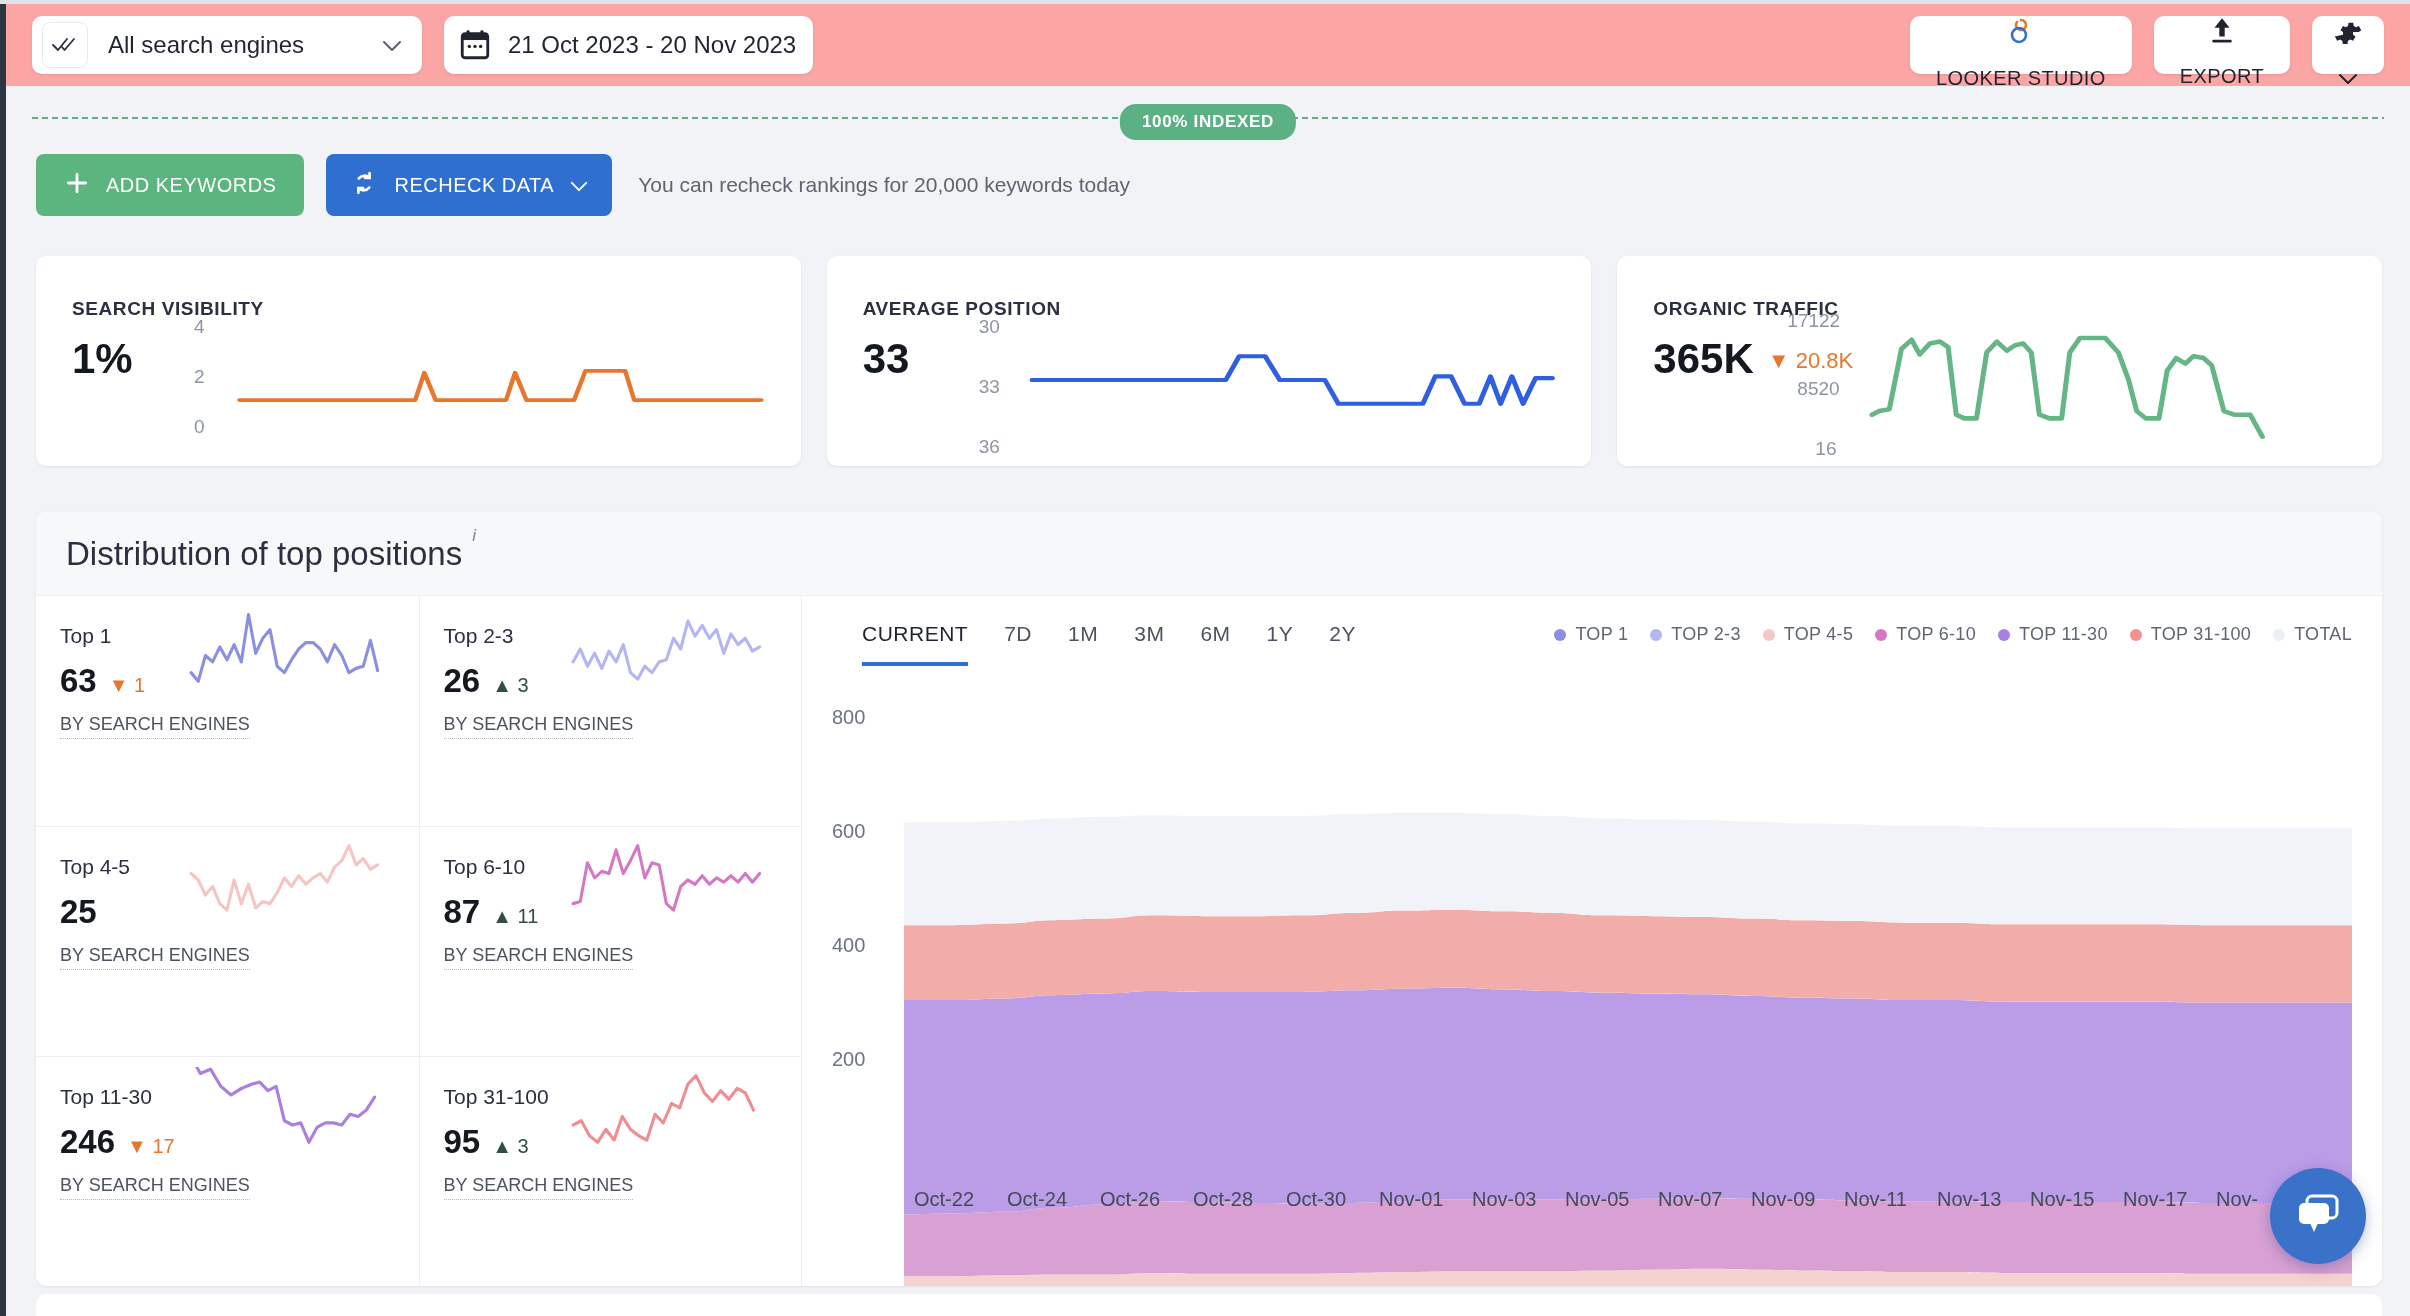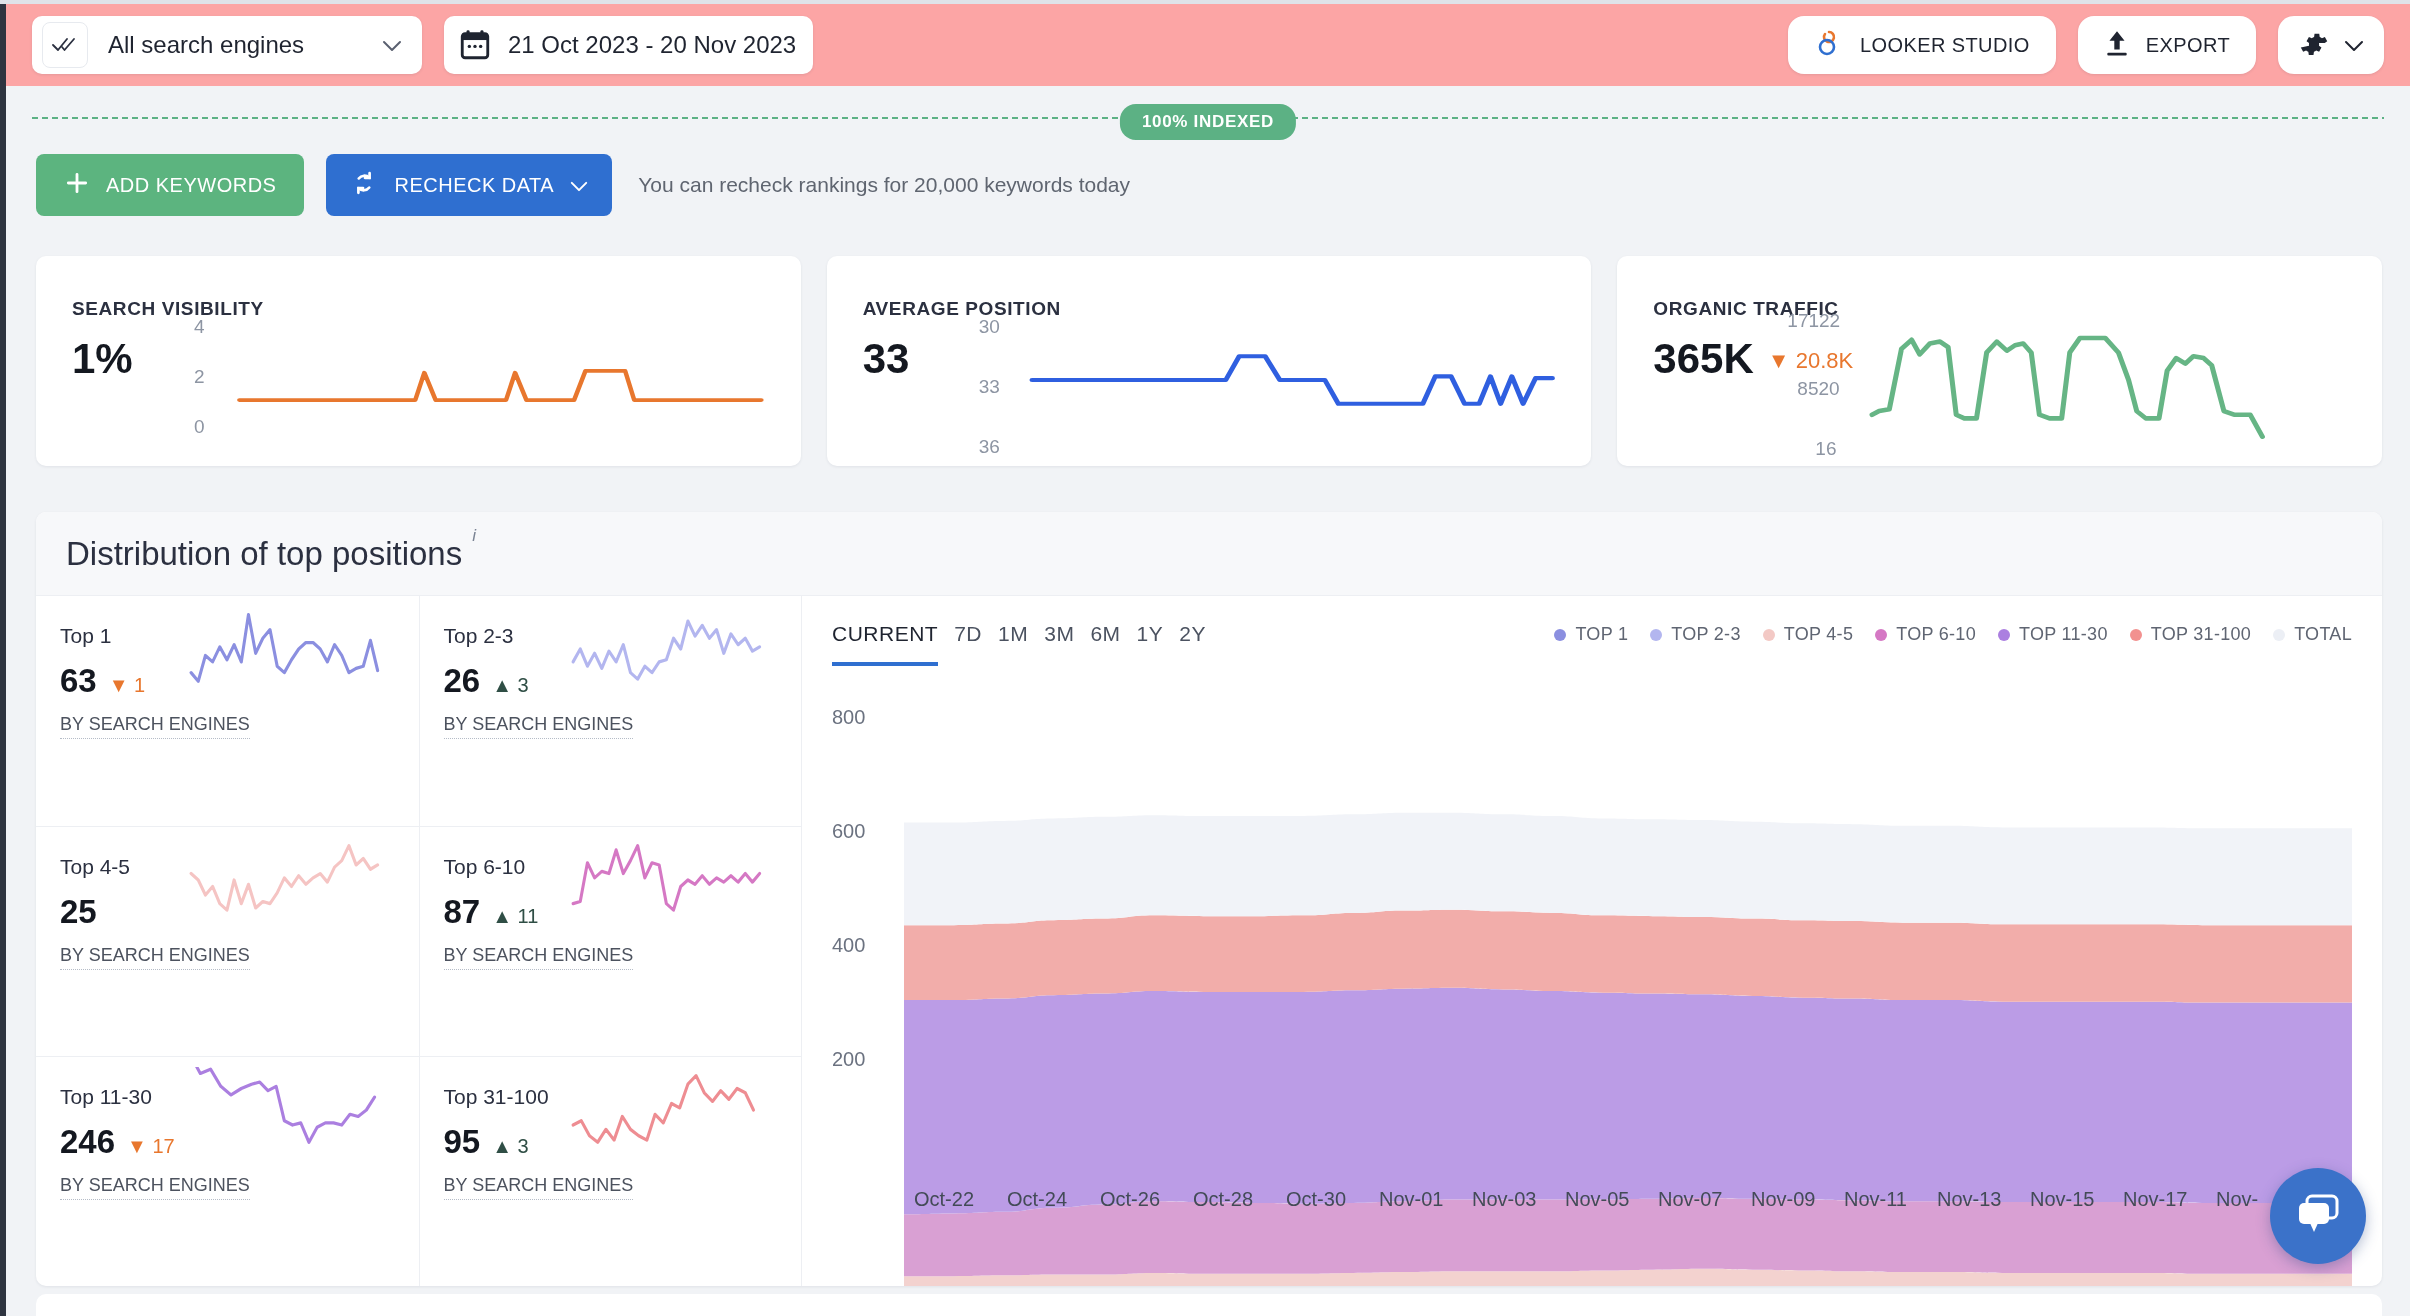--- a/index.html
+++ b/index.html
@@ -30,23 +30,23 @@
     display:flex; align-items:center; justify-content:center; margin-left:4px; color:#2b3040;
   }
   .se-label{ flex:1; font-size:24px; margin-left:20px; color:#1f2430; }
   .chevron{ display:inline-block; color:#5a6070; font-size:22px; line-height:1; }
   .date-ctrl{ margin-left:22px; width:369px; padding-left:14px; }
   .cal-icon{ width:34px; height:34px; margin-right:16px; flex:none; }
   .date-label{ font-size:24px; color:#1f2430; }
 
   .topright{ margin-left:auto; display:flex; align-items:center; gap:22px; }
   .tbtn{
-    background:#fff; border-radius:16px; height:58px; display:flex; align-items:center;
+    background:#fff; border-radius:10px; height:58px; display:flex; align-items:center;
     box-shadow:0 1px 3px rgba(30,40,60,.10); padding:0 26px; gap:16px;
-    font-size:20px; letter-spacing:.4px; color:#1f2430; cursor:pointer;
+    font-size:20px; letter-spacing:.4px; color:#1f2430; cursor:pointer;flex-direction:column;
   }
   .tbtn.gear{ padding:0 20px; gap:14px; }
 
   
   .indexband{ position:absolute; left:6px; right:0; top:104px; height:28px; }
   .indexline{ position:absolute; left:26px; right:26px; top:13px; height:2px;
      background:repeating-linear-gradient(to right,#5cb184 0 6px,transparent 6px 10px); }
   .indexbadge{
     position:absolute; left:50%; transform:translateX(-50%); top:0;
     background:#5cb184; color:#fff; font-size:17px; font-weight:bold; letter-spacing:.7px;
@@ -93,21 +93,21 @@
   .mini.bordT{ border-top:1px solid #edeff3; }
   .mini-label{ font-size:21px; color:#2b3040; }
   .mini-row{ display:flex; align-items:baseline; margin-top:14px; }
   .mini-val{ font-size:33px; font-weight:bold; color:#141820; }
   .mini-delta{ font-size:20px; margin-left:12px; }
   .up{ color:#2f4e45; }
   .mini-sub{ font-size:18px; color:#4c525e; margin-top:14px; border-bottom:1px dotted #b5bcc7; display:inline-block; padding-bottom:3px; }
   .mini-spark{ position:absolute; right:26px; top:10px; width:205px; height:86px; }
 
   .right-chart{ flex:1; position:relative; padding:26px 30px 0 30px; }
-  .tabs{ display:flex; align-items:flex-start; gap:16px; }
+  .tabs{ display:flex; align-items:flex-start; gap:36px;margin-left:30px; }
   .tab{ font-size:21px; color:#4b5260; letter-spacing:.5px; padding-bottom:16px; cursor:pointer; }
   .tab.active{ color:#1f2430; border-bottom:4px solid #2f6fd0; }
   .legend{ position:absolute; right:30px; top:28px; display:flex; align-items:center; gap:22px; }
   .lgi{ display:flex; align-items:center; gap:9px; font-size:18px; color:#5f6572; letter-spacing:.3px; }
   .dot{ width:12px; height:12px; border-radius:50%; }
   .plot{ position:absolute; left:30px; right:30px; top:110px; bottom:74px; }
   .ylab{ position:absolute; left:0; font-size:20px; color:#6b7280; }
   .xlabs{ position:absolute; left:0; right:0; bottom:24px; display:flex; }
   .xl{ font-size:20px; color:#434b57; }
 

